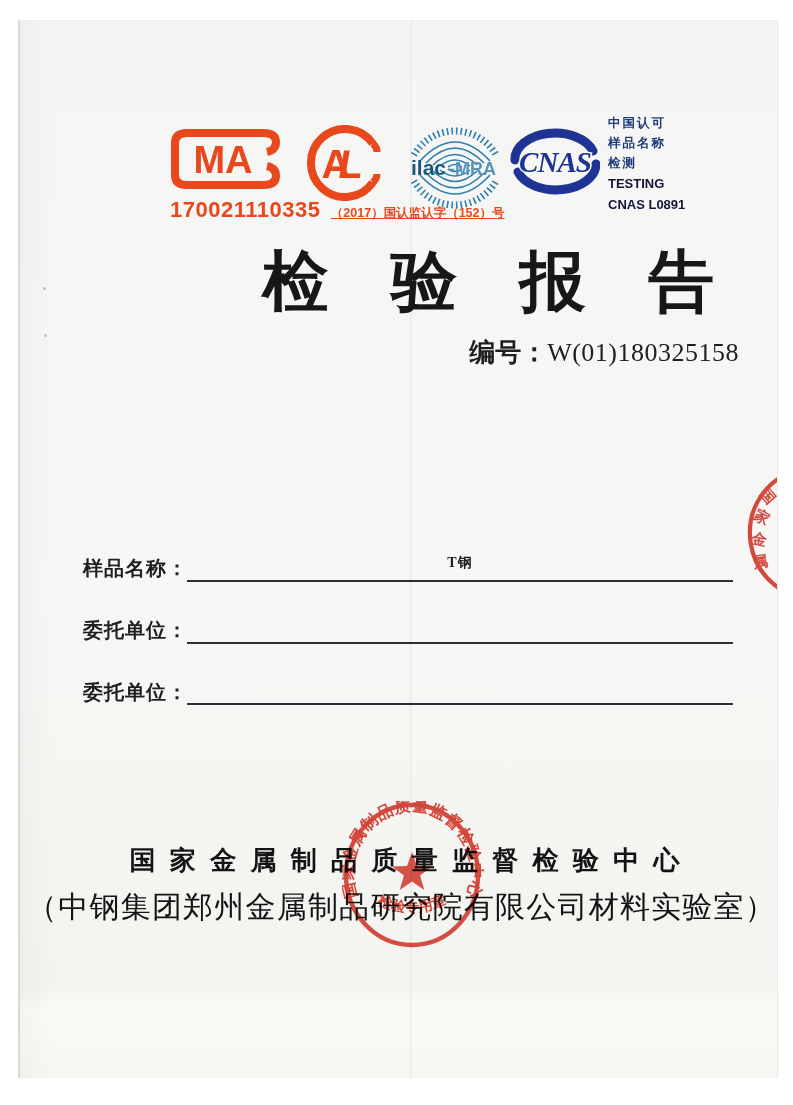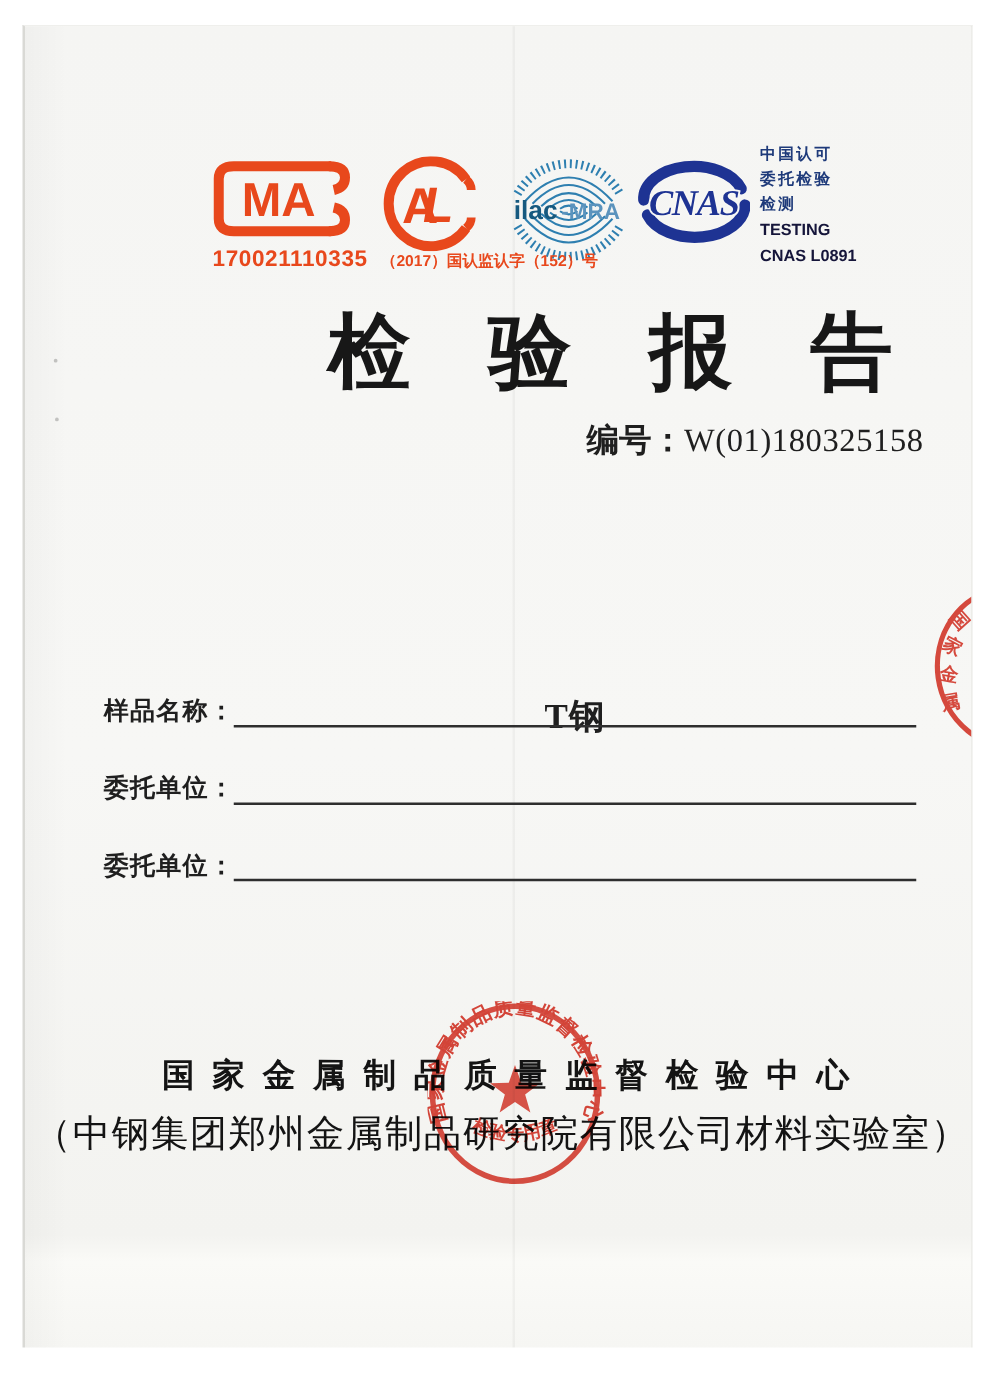--- a/index.html
+++ b/index.html
@@ -30,22 +30,22 @@
   .cnas-text{
     position:absolute;left:588px;top:92px;width:120px;
     font-family:"Liberation Sans", sans-serif;
   }
   .cnas-text .cjk{font-size:12.5px;color:#1e3a7a;font-weight:600;line-height:20px;letter-spacing:2px;}
   .cnas-text .lat{font-size:13px;color:#15153a;font-weight:700;line-height:21px;}
   .reg-line{
     position:absolute;left:150px;top:176px;white-space:nowrap;
     font-family:"Liberation Sans", sans-serif;
   }
-  .reg-num{font-size:18px;font-weight:700;color:#e8481c;letter-spacing:.5px;}
-  .reg-appr{font-size:12.5px;font-weight:700;color:#e8481c;margin-left:6px;}
+  .reg-num{font-size:22px;font-weight:700;color:#e8481c;letter-spacing:.5px;}
+  .reg-appr{font-size:12.5px;font-weight:700;color:#e8481c;margin-left:6px;text-decoration:underline;}
 
   
   .title{
     position:absolute;left:0;right:0;top:216px;text-align:right;
     font-size:66px;font-weight:700;letter-spacing:.95em;padding-left:.95em;
     color:#171717;margin-left:10px;white-space:nowrap;
   }
   .report-no{
     position:absolute;right:38px;top:314px;font-size:26px;white-space:nowrap;
   }
@@ -54,21 +54,21 @@
 
   
   .field-label{
     position:absolute;left:63px;font-size:20px;font-weight:700;letter-spacing:1px;white-space:nowrap;
   }
   .field-line{
     position:absolute;left:167px;width:546px;height:2px;background:#2e2e2e;
   }
   .field-value{
     position:absolute;left:167px;width:546px;text-align:center;
-    font-size:28px;font-weight:700;letter-spacing:1px;white-space:nowrap;
+    font-size:14px;font-weight:700;letter-spacing:1px;white-space:nowrap;
   }
 
   
   .org-line{
     position:absolute;left:0;right:0;top:822px;text-align:center;
     font-size:26px;font-weight:700;letter-spacing:.55em;padding-left:.55em;
     color:#141414;margin-left:12px;white-space:nowrap;
   }
   .org-sub{
     position:absolute;left:0;right:0;top:866px;text-align:center;
@@ -123,21 +123,21 @@
   </svg>
 
   <svg class="logo cnas-svg" width="90" height="68" viewBox="0 0 90 68">
     <path d="M 5 33 A 40 26 0 0 1 83 24" fill="none" stroke="#1e3393" stroke-width="9" stroke-linecap="round"></path>
     <path d="M 8 45 A 40 26 0 0 0 86 37" fill="none" stroke="#1e3393" stroke-width="9" stroke-linecap="round"></path>
     <text x="45" y="45" text-anchor="middle" font-family="Liberation Serif, serif" font-size="29" font-weight="bold" font-style="italic" fill="#1e3393" letter-spacing="-1" paint-order="stroke" stroke="#f7f7f5" stroke-width="3">CNAS</text>
   </svg>
 
   <div class="cnas-text">
     <div class="cjk">中国认可</div>
-    <div class="cjk">委托检验</div>
+    <div class="cjk">样品名称</div>
     <div class="cjk">检测</div>
     <div class="lat">TESTING</div>
     <div class="lat">CNAS L0891</div>
   </div>
 
   <div class="reg-line">
     <span class="reg-num">170021110335</span>
     <span class="reg-appr">（2017）国认监认字（152）号</span>
   </div>
 

